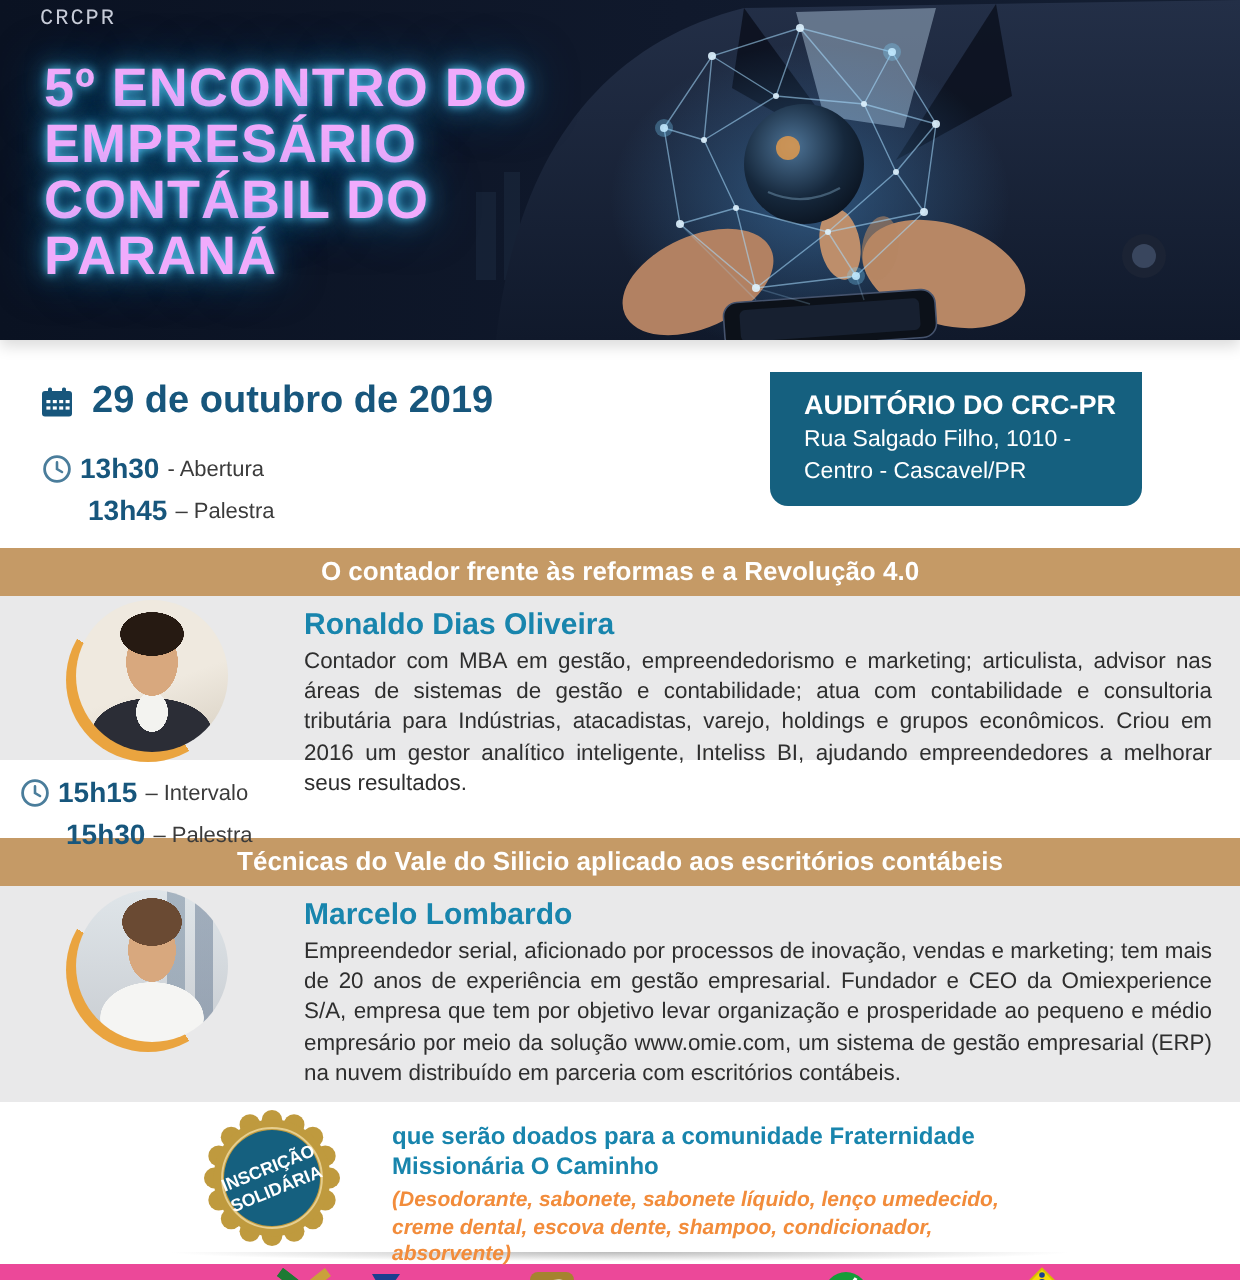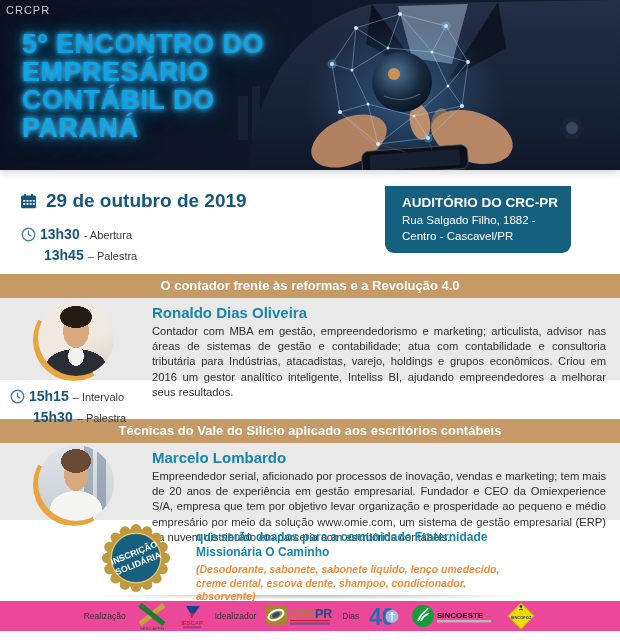--- a/index.html
+++ b/index.html
@@ -3,24 +3,24 @@
 <meta charset="utf-8">
 <style>
   * { margin:0; padding:0; box-sizing:border-box; }
   body { font-family:"Liberation Sans", sans-serif; background:#fff; }
   .page { position:relative; width:620px; height:640px; overflow:hidden; background:#fff; }
 
   
   .hero { position:relative; width:620px; height:170px; overflow:hidden; background:#0a1222;
           box-shadow:0 3px 7px rgba(0,0,0,.15); }
   .hero .art { position:absolute; inset:0; display:block; }
-  .watermark { position:absolute; top:4px; left:6px; font-family:Liberation Sans, sans-serif;
+  .watermark { position:absolute; top:4px; left:20px; font-family:Liberation Mono, monospace;
                font-size:11px; color:#c7ccd8; letter-spacing:1px; z-index:3; }
   .hero-title { position:absolute; left:22px; top:30px; z-index:2; font-weight:bold;
-                font-size:27px; line-height:28px; letter-spacing:.5px; color:#0ea5e9;
+                font-size:27px; line-height:28px; letter-spacing:.5px; color:#f0abfc;
                 text-shadow:0 0 5px rgba(94,214,255,.95), 0 0 13px rgba(44,176,236,.8),
                             0 0 26px rgba(30,150,220,.55); }
   .hero-title span { display:block; }
 
   
   .venue-box { position:absolute; left:385px; top:186px; width:186px; z-index:6;
                background:#15607f; border-radius:0 0 9px 9px; color:#fff;
                padding:9px 8px 9px 17px; }
   .venue-name { font-size:13.5px; font-weight:bold; margin-bottom:3px; }
   .venue-line { font-size:11.5px; line-height:1.35; }
@@ -37,21 +37,21 @@
   .time { color:#17567c; font-weight:bold; font-size:14px; }
   .slabel { color:#3b3b3b; font-size:11px; padding-top:2px; }
 
   
   .band { height:24px; line-height:24px; background:#c59a66; color:#fff;
           text-align:center; font-weight:bold; font-size:13px; }
 
   
   .speaker { background:#e9e9ea; display:flex; padding:0 14px 0 36px; }
   .speaker.s1 { height:82px; }
-  .speaker.s2 { height:77px; }
+  .speaker.s2 { height:108px; }
   .avatar-wrap { position:relative; width:76px; height:76px; flex-shrink:0; margin-top:4px; }
   .avatar-ring { position:absolute; inset:-3px; border-radius:50%;
                  background:conic-gradient(from 150deg, #eaa43f 0 150deg, rgba(0,0,0,0) 150deg); }
   .avatar-photo { position:absolute; top:-2px; left:2px; width:76px; height:76px;
                   border-radius:50%; overflow:hidden; }
   .photo-ronaldo { background:
       radial-gradient(ellipse 16px 11px at 38px 17px, #261a12 99%, transparent),
       radial-gradient(ellipse 13px 17px at 38px 31px, #d8a87e 99%, transparent),
       radial-gradient(ellipse 8px 10px at 38px 56px, #f3f3f0 99%, transparent),
       radial-gradient(ellipse 30px 17px at 38px 66px, #2b2d36 99%, transparent),
@@ -175,21 +175,21 @@
     <h1 class="hero-title">
       <span>5º ENCONTRO DO</span>
       <span>EMPRESÁRIO</span>
       <span>CONTÁBIL DO</span>
       <span>PARANÁ</span>
     </h1>
   </header>
 
   <div class="venue-box">
     <div class="venue-name">AUDITÓRIO DO CRC-PR</div>
-    <div class="venue-line">Rua Salgado Filho, 1882 -</div>
+    <div class="venue-line">Rua Salgado Filho, 1010 -</div>
     <div class="venue-line">Centro - Cascavel/PR</div>
   </div>
 
   <section class="section-info1">
     <div class="date-row">
       <svg width="17" height="16" viewBox="0 0 17 16">
         <rect x="4" y="0.8" width="2" height="3" rx="0.8" fill="#17567c"></rect>
         <rect x="11" y="0.8" width="2" height="3" rx="0.8" fill="#17567c"></rect>
         <rect x="1" y="2.5" width="15" height="12.7" rx="1.5" fill="#17567c"></rect>
         <g fill="#fff">

